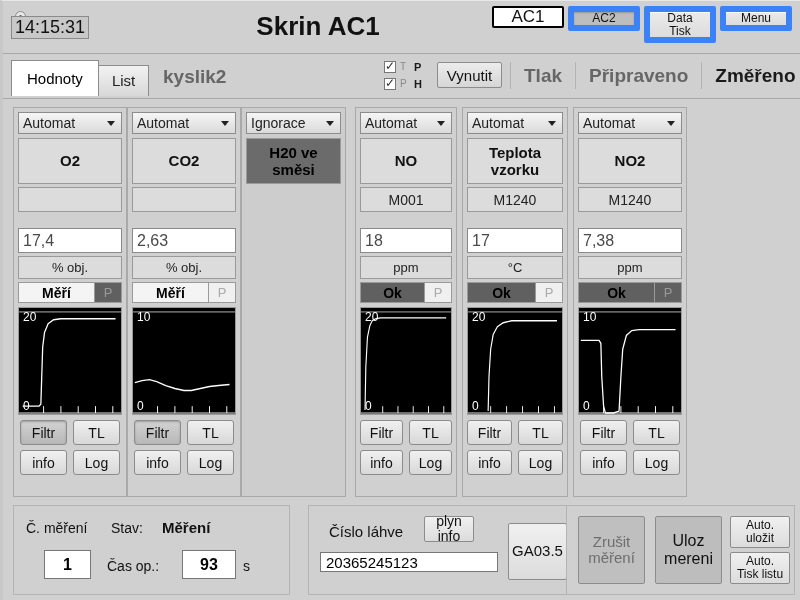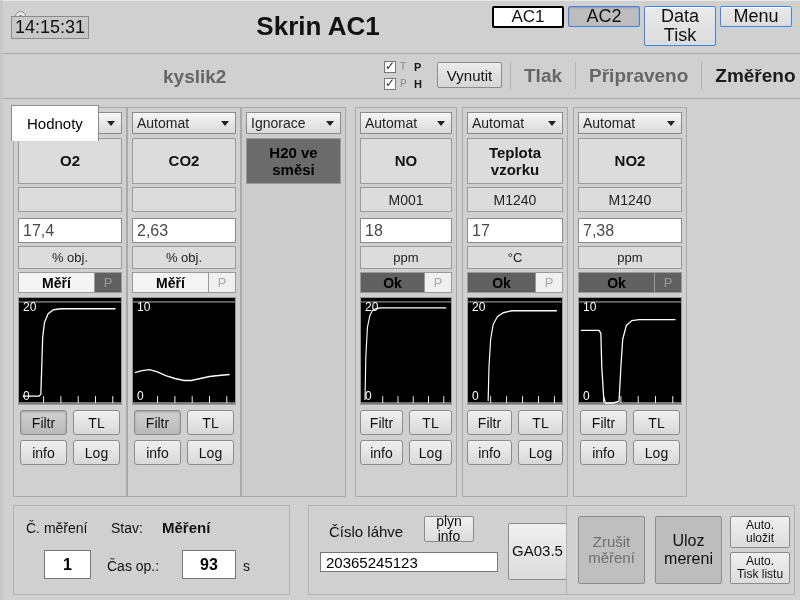--- a/index.html
+++ b/index.html
@@ -50,25 +50,25 @@
     position: absolute; left: 190px; top: 10px;
     width: 250px; text-align: center;
     font-size: 26px; font-weight: bold; color: #111;
   }
   .hdr-btns {
     position: absolute; right: 8px; top: 5px;
     display: flex; gap: 4px; align-items: flex-start; height: 44px;
   }
   .hdr-btn {
     background: linear-gradient(#eaeaea, #dcdcdc);
-    border: 1px solid #3b82f6;
+    border: 6px solid #3b82f6;
     border-radius: 2px;
     min-width: 72px; padding: 0 8px;
     display: flex; align-items: center; justify-content: center;
-    text-align: center; font-size: 18px; color: #111;
+    text-align: center; font-size: 12px; color: #111;
     line-height: 1.05;
     box-shadow: inset 0 1px 0 #fff;
   }
   .hdr-btn.active {
     background: #fff;
     border: 2px solid #000;
     font-size: 17px;
   }
   .hdr-btn.pressed {
     background: #bdbdbd;
@@ -82,21 +82,20 @@
     background: #d0d0d0;
     border-bottom: 1px solid #a8a8a8;
   }
   .tabs { position: absolute; left: 8px; top: 6px; display: flex; align-items: flex-end; }
   .tab {
     background: linear-gradient(#f2f2f2, #d8d8d8);
     border: 1px solid #8c8c8c; border-bottom: none;
     padding: 6px 13px 7px;
     font-size: 15px; color: #222;
     margin-right: -1px;
-    margin-top: 45px;
   }
   .tab.sel {
     background: #fff; color: #000;
     padding: 9px 15px 9px;
     position: relative; z-index: 3;
   }
   .tab-title {
     position: absolute; left: 160px; top: 12px;
     font-size: 19px; font-weight: bold; color: #666;
   }
@@ -163,21 +162,21 @@
   .name-box {
     margin: 4px 4px 0; height: 46px;
     background: #dcdcdc; border: 1px solid #9a9a9a;
     display: flex; align-items: center; justify-content: center;
     text-align: center; font-size: 15px; font-weight: bold;
     color: #111; line-height: 1.15; padding: 0 2px;
   }
   .name-box.dark { background: #6b6b6b; color: #000; }
 
   .dev-box {
-    margin: 3px 4px 6px; height: 25px;
+    margin: 3px 4px 16px; height: 25px;
     background: #dcdcdc; border: 1px solid #9a9a9a;
     display: flex; align-items: center; justify-content: center;
     font-size: 14px; color: #222;
   }
   .val-box {
     margin: 3px 4px 0; height: 25px;
     background: #fff; border: 1px solid #8a8a8a;
     display: flex; align-items: center;
     padding-left: 4px; font-size: 16px; color: #4a4a4a;
   }

